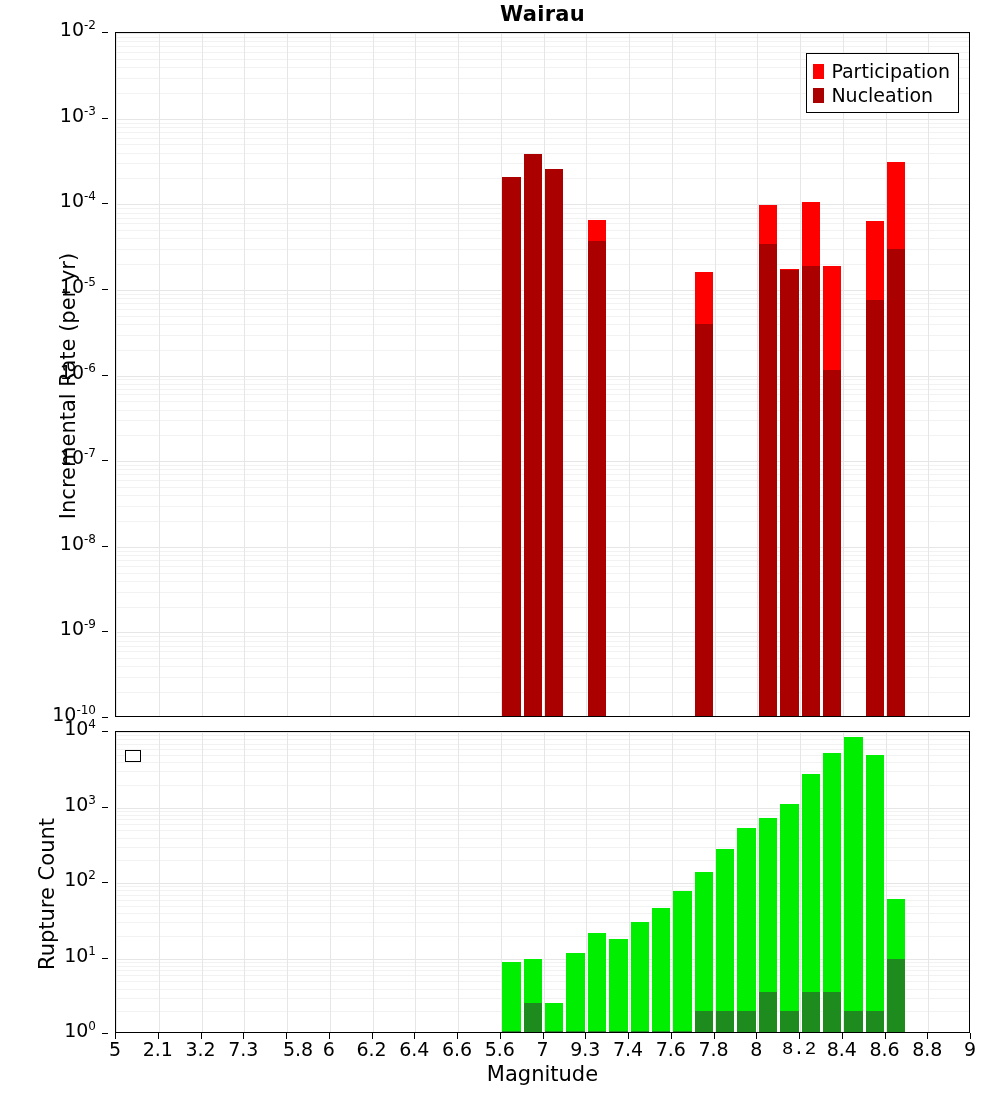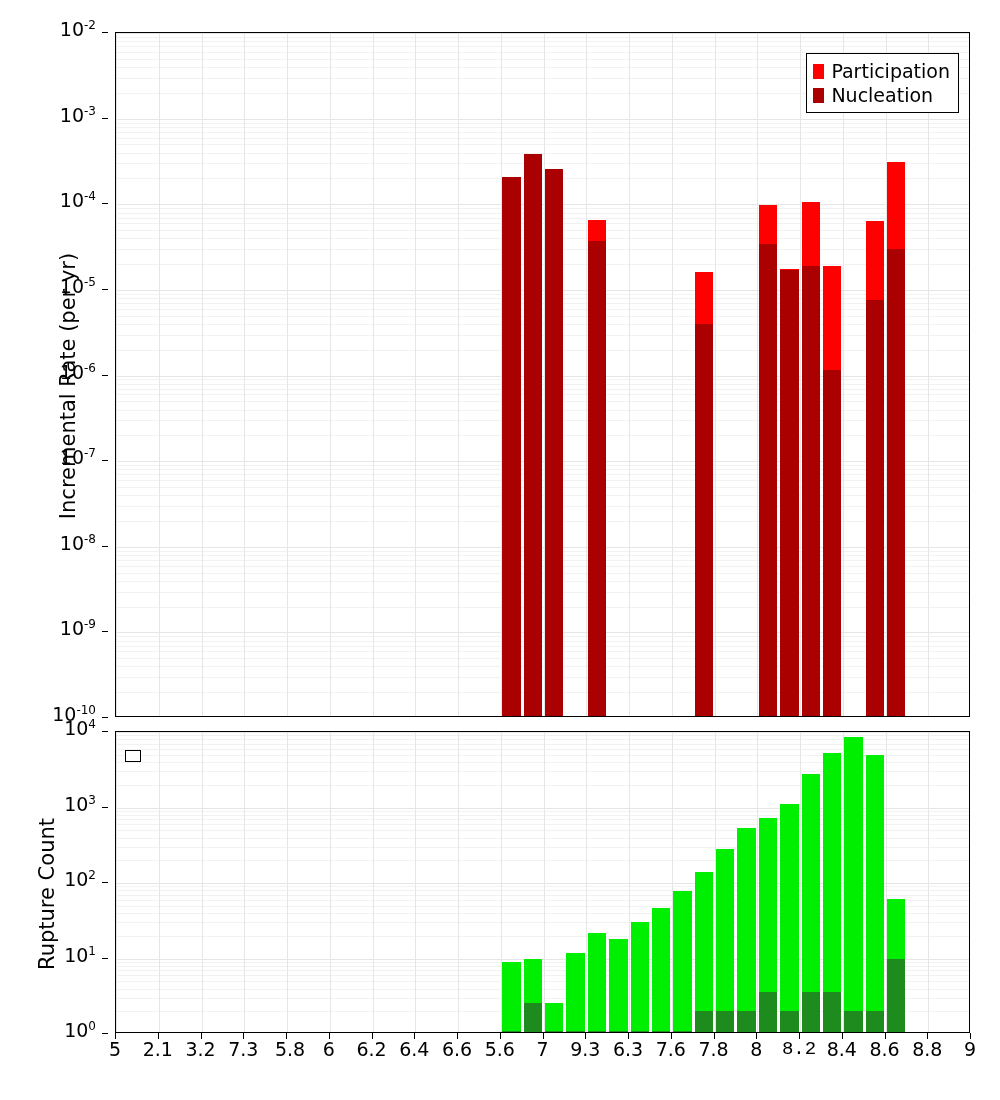--- a/index.html
+++ b/index.html
@@ -173,20 +173,21 @@
   .legend-text {
     font-size: 19px;
     white-space: nowrap;
   }
 </style>
 </head>
 <body>
 
 <div class="figure">
 
+  <div id="chart-title">Wairau</div>
 
   <div class="axes" id="axes-top">
     <div id="top-grid">
         <div class="gridline-h" style="top: 0px;"></div>
         <div class="gridline-h" style="top: 85.625px;"></div>
         <div class="gridline-h" style="top: 171.25px;"></div>
         <div class="gridline-h" style="top: 256.875px;"></div>
         <div class="gridline-h" style="top: 342.5px;"></div>
         <div class="gridline-h" style="top: 428.125px;"></div>
         <div class="gridline-h" style="top: 513.75px;"></div>
@@ -453,49 +454,50 @@
 
   <div id="xticks">
       <div class="xtick" style="left: 115px;">5</div>
       <div class="tickmark-x" style="left: 115px; top: 1033px;"></div>
       <div class="xtick" style="left: 157.75px;">2.1</div>
       <div class="tickmark-x" style="left: 157.75px; top: 1033px;"></div>
       <div class="xtick" style="left: 200.5px;">3.2</div>
       <div class="tickmark-x" style="left: 200.5px; top: 1033px;"></div>
       <div class="xtick" style="left: 243.25px;">7.3</div>
       <div class="tickmark-x" style="left: 243.25px; top: 1033px;"></div>
-      <div class="xtick" style="left: 290px;">5.8</div>
+      <div class="xtick" style="left: 298px;">5.8</div>
       <div class="tickmark-x" style="left: 286px; top: 1033px;"></div>
       <div class="xtick" style="left: 328.75px;">6</div>
       <div class="tickmark-x" style="left: 328.75px; top: 1033px;"></div>
       <div class="xtick" style="left: 371.5px;">6.2</div>
       <div class="tickmark-x" style="left: 371.5px; top: 1033px;"></div>
       <div class="xtick" style="left: 414.25px;">6.4</div>
       <div class="tickmark-x" style="left: 414.25px; top: 1033px;"></div>
       <div class="xtick" style="left: 457px;">6.6</div>
       <div class="tickmark-x" style="left: 457px; top: 1033px;"></div>
       <div class="xtick" style="left: 499.75px;">5.6</div>
       <div class="tickmark-x" style="left: 499.75px; top: 1033px;"></div>
       <div class="xtick" style="left: 542.5px;">7</div>
       <div class="tickmark-x" style="left: 542.5px; top: 1033px;"></div>
       <div class="xtick" style="left: 585.25px;">9.3</div>
       <div class="tickmark-x" style="left: 585.25px; top: 1033px;"></div>
-      <div class="xtick" style="left: 628px;">6.3</div>
+      <div class="xtick" style="left: 628px;">7.4</div>
       <div class="tickmark-x" style="left: 628px; top: 1033px;"></div>
       <div class="xtick" style="left: 670.75px;">7.6</div>
       <div class="tickmark-x" style="left: 670.75px; top: 1033px;"></div>
       <div class="xtick" style="left: 713.5px;">7.8</div>
       <div class="tickmark-x" style="left: 713.5px; top: 1033px;"></div>
       <div class="xtick" style="left: 756.25px;">8</div>
       <div class="tickmark-x" style="left: 756.25px; top: 1033px;"></div>
       <div class="xtick" style="left: 799px; font-family: Liberation Mono, monospace;">8.2</div>
       <div class="tickmark-x" style="left: 799px; top: 1033px;"></div>
       <div class="xtick" style="left: 841.75px;">8.4</div>
       <div class="tickmark-x" style="left: 841.75px; top: 1033px;"></div>
       <div class="xtick" style="left: 884.5px;">8.6</div>
       <div class="tickmark-x" style="left: 884.5px; top: 1033px;"></div>
       <div class="xtick" style="left: 927.25px;">8.8</div>
       <div class="tickmark-x" style="left: 927.25px; top: 1033px;"></div>
       <div class="xtick" style="left: 970px;">9</div>
       <div class="tickmark-x" style="left: 970px; top: 1033px;"></div>
     </div>
+  <div id="xlabel">Magnitude</div>
 
 </div>
 
 </body></html>

